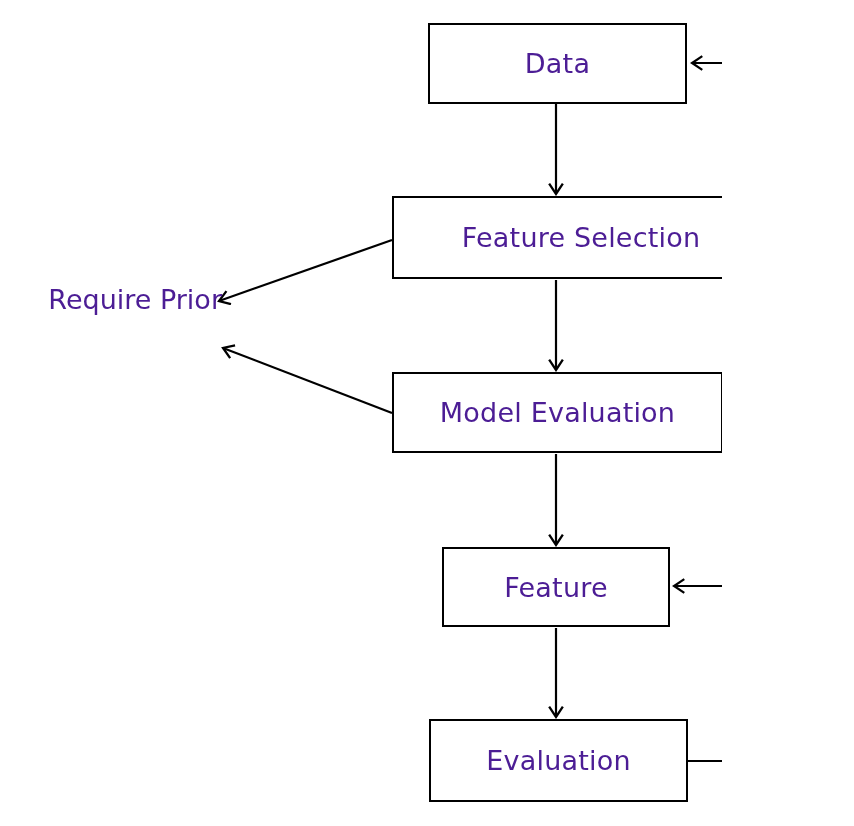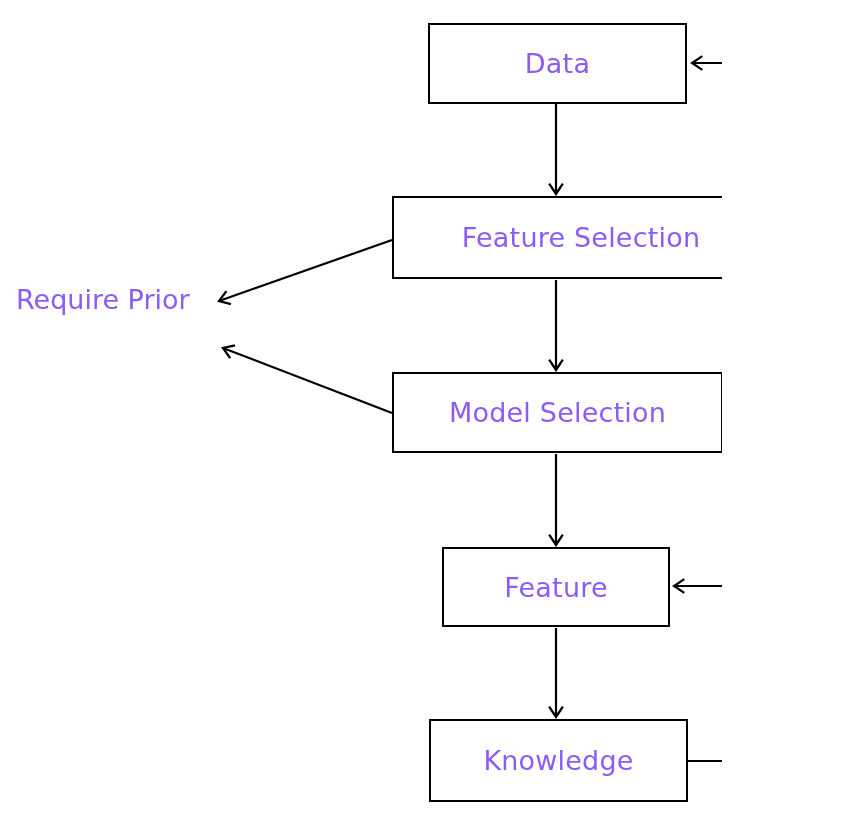--- a/index.html
+++ b/index.html
@@ -1,21 +1,21 @@
 <!DOCTYPE html>
 <html><head>
 <meta charset="utf-8">
 <style>
   html,body{margin:0;padding:0;background:#ffffff;}
   .canvas{
     position:relative;
     width:722px;height:826px;
     background:#ffffff;
     font-family:"DejaVu Sans","Liberation Sans",sans-serif;
-    color:#8b5cf6;
+    color:#4c1d95;
     overflow:hidden;
   }
   .svg-layer{position:absolute;left:0;top:0;width:854px;height:826px;}
   .edge{stroke:#000000;stroke-width:2.2;fill:none;stroke-linejoin:miter;}
   .node{
     position:absolute;
     box-sizing:border-box;
     border:2.5px solid #000000;
     background:#ffffff;
     display:flex;align-items:center;justify-content:center;
@@ -25,21 +25,21 @@
   }
   .node-data      {left:428px;top:23px;width:259px;height:81px;}
   .node-feature   {left:392px;top:196px;width:332px;height:83px;padding-left:46px;}
   .node-model     {left:392px;top:372px;width:331px;height:81px;}
   .node-learning  {left:442px;top:547px;width:228px;height:80px;}
   .node-evaluation{left:429px;top:719px;width:259px;height:83px;}
   .annotation{
     position:absolute;
     left:16px;top:282px;width:206px;
     font-size:27px;line-height:36px;
-    text-align:left;
+    text-align:right;
   }
 </style>
 </head>
 <body>
 
 <div class="canvas">
 
   <svg class="svg-layer" width="854" height="826" viewBox="0 0 854 826" xmlns="http://www.w3.org/2000/svg">
     <defs>
       <marker id="arrowhead" markerUnits="userSpaceOnUse" markerWidth="16" markerHeight="16" viewBox="0 0 14 14" refX="12" refY="7" orient="auto">
@@ -64,28 +64,28 @@
 
   <div class="node node-data">
     <span>Data</span>
   </div>
 
   <div class="node node-feature">
     <span>Feature Selection</span>
   </div>
 
   <div class="node node-model">
-    <span>Model Selection</span>
+    <span>Model Evaluation</span>
   </div>
 
   <div class="node node-learning">
     <span>Feature</span>
   </div>
 
   <div class="node node-evaluation">
-    <span>Knowledge</span>
+    <span>Evaluation</span>
   </div>
 
   <div class="annotation">
     <div>Require Prior</div>
   </div>
 
 </div>
 
 </body></html>

